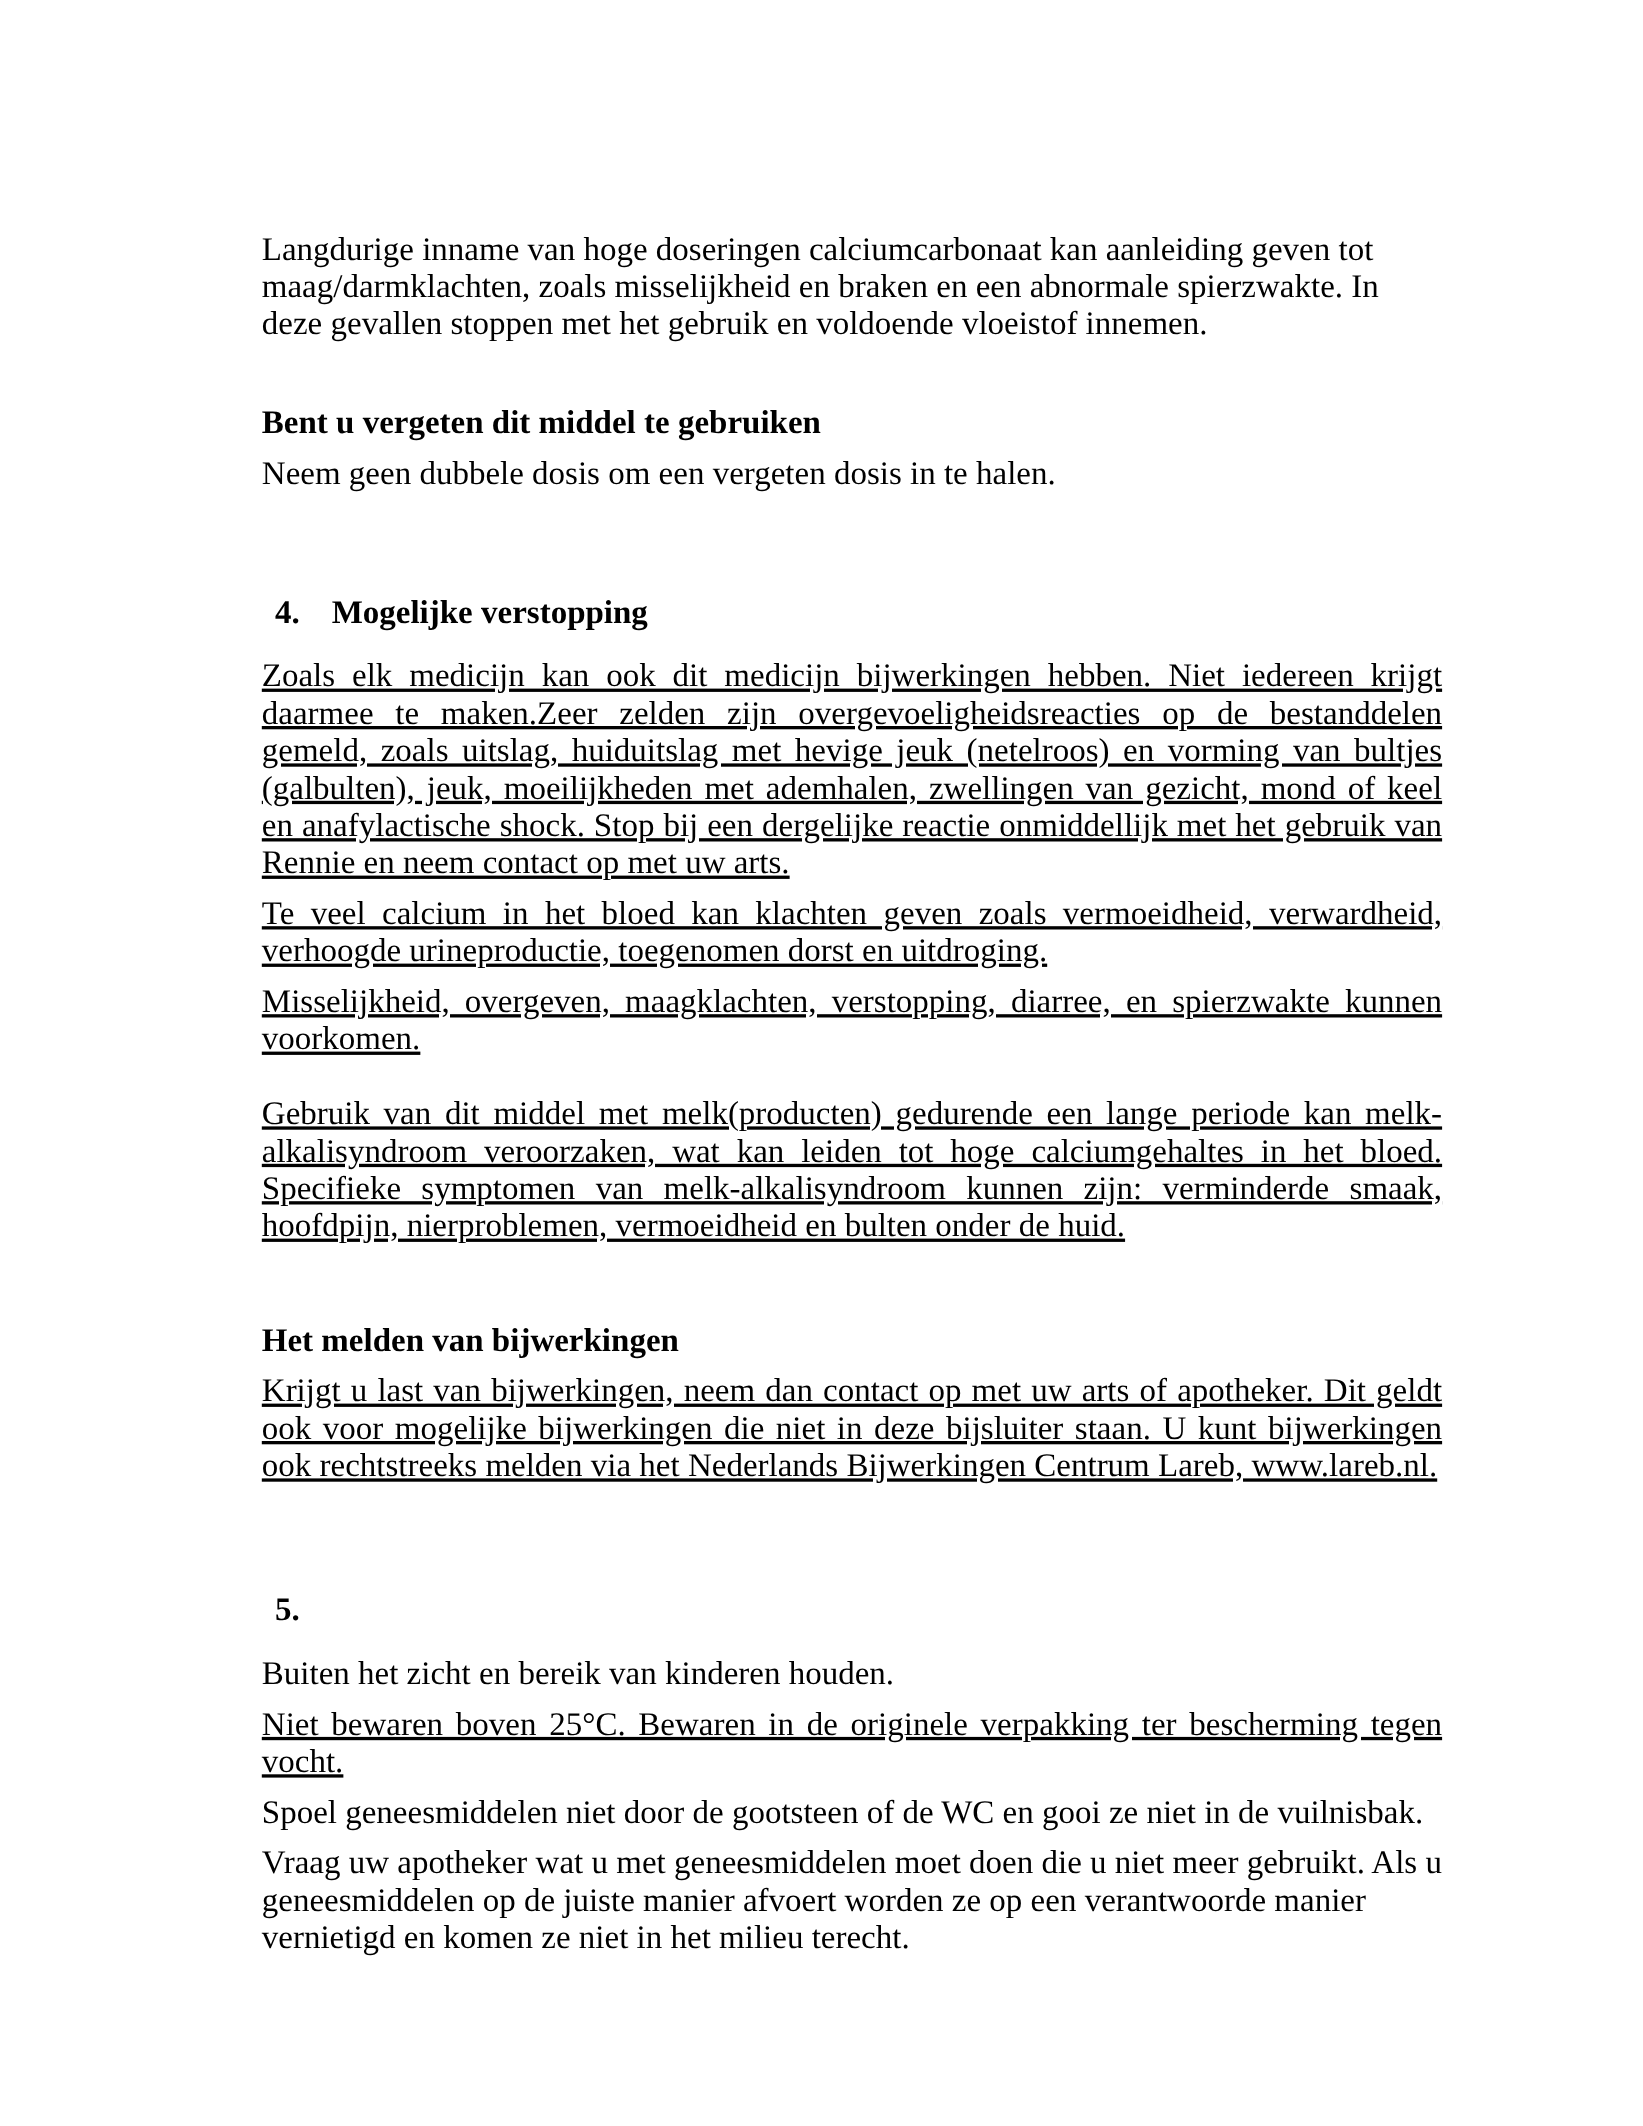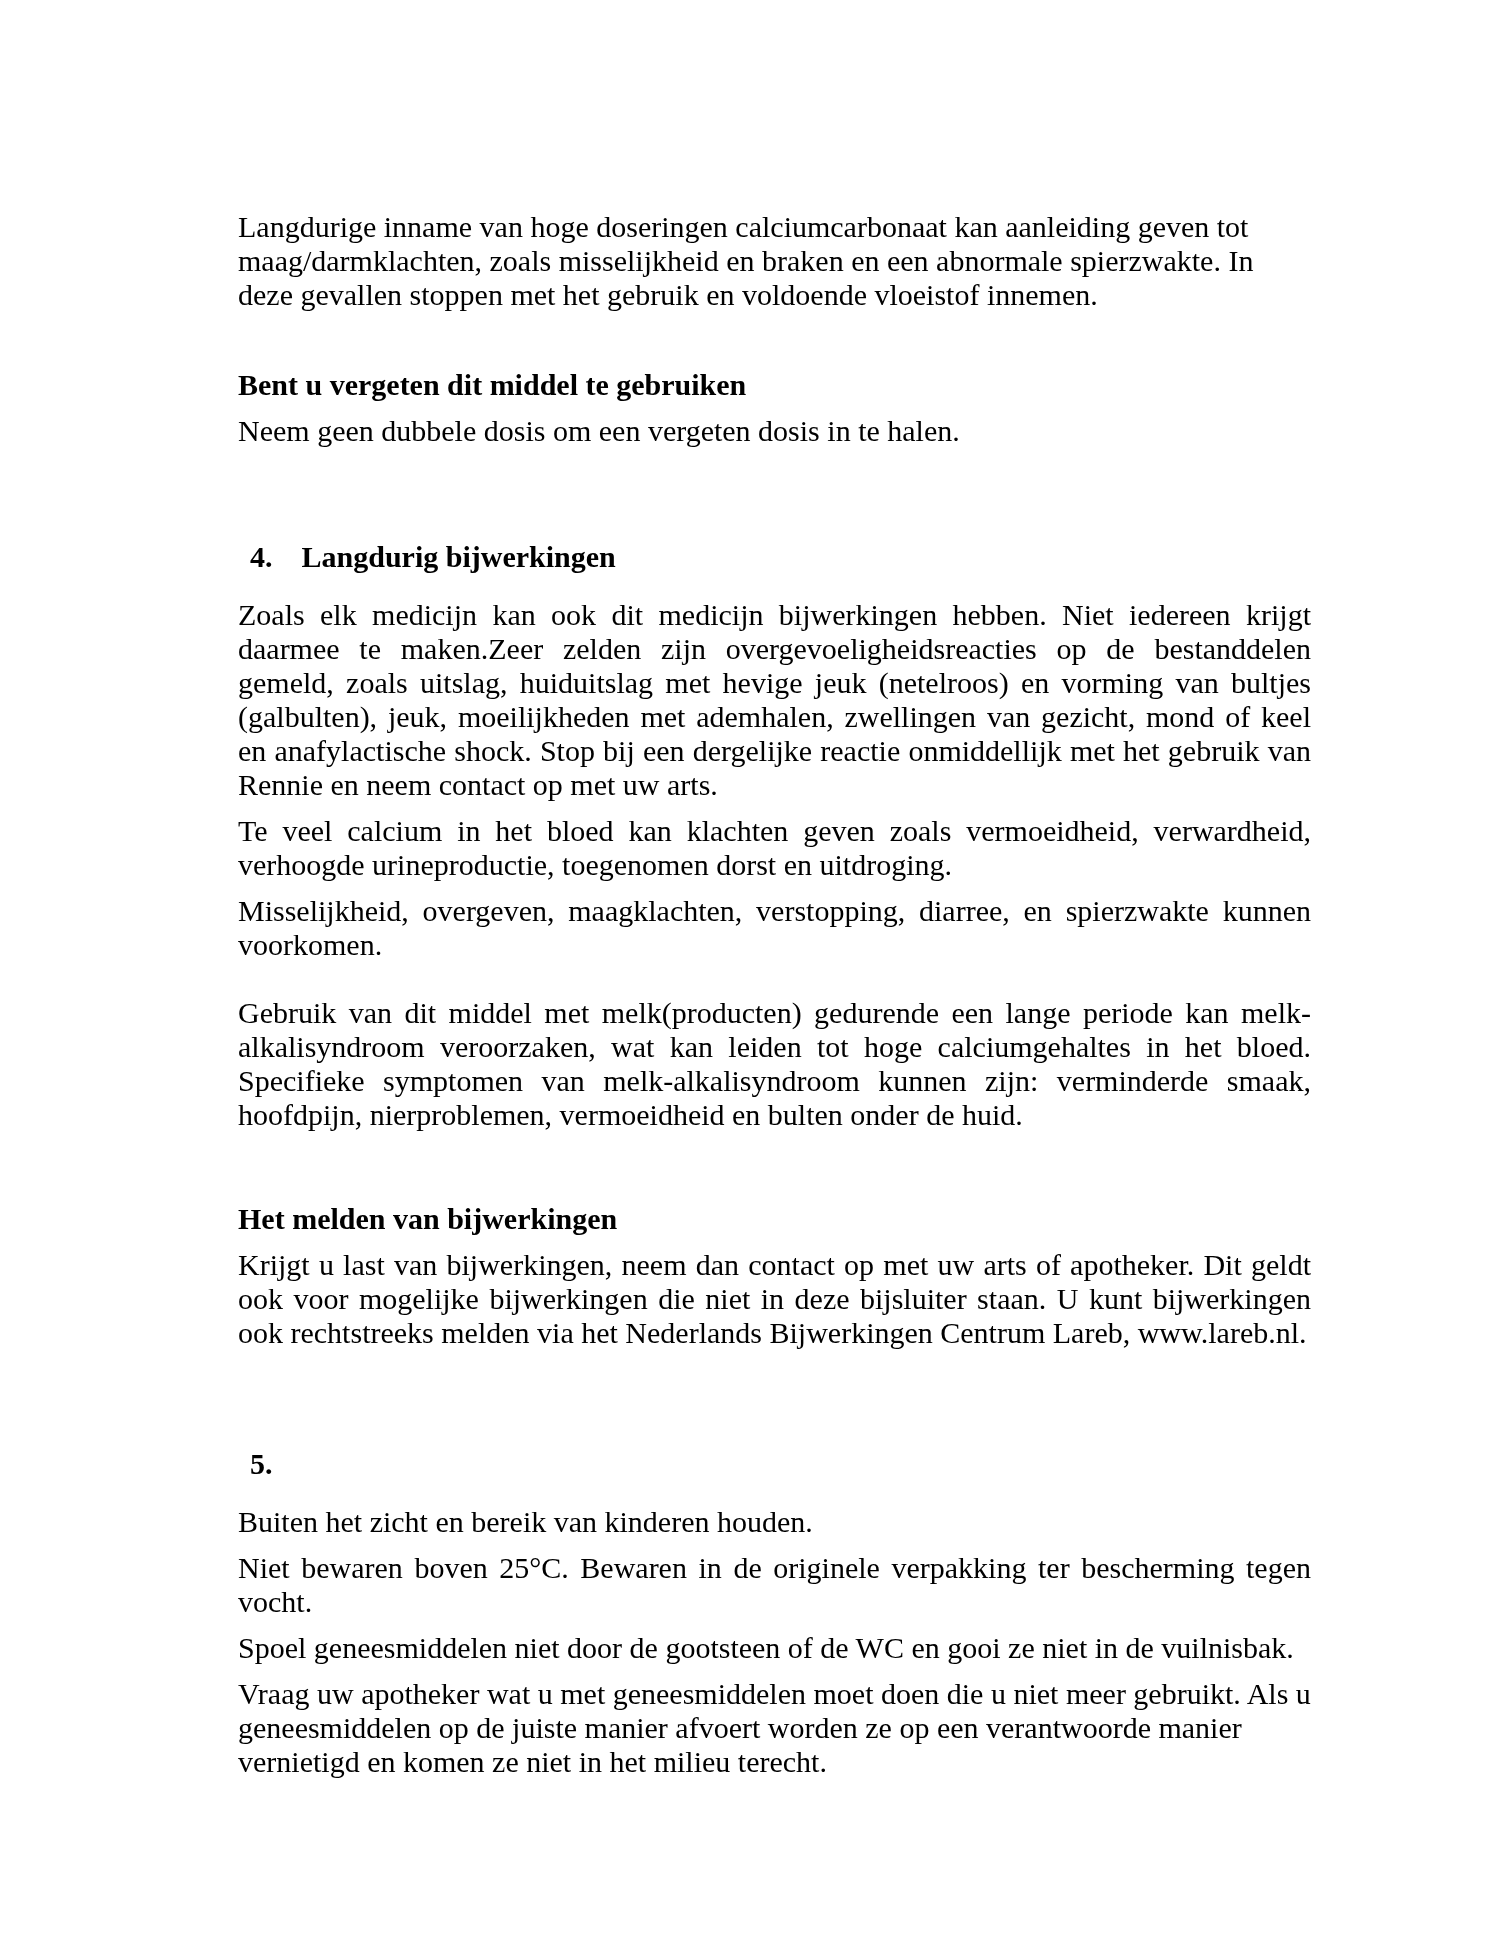--- a/index.html
+++ b/index.html
@@ -15,21 +15,21 @@
   }
   .content {
     position: absolute;
     left: 178px;
     top: 150px;
     width: 1097px;
     font-size: 30px;
     line-height: 34px;
   }
   .para { text-align: left; }
-  .para.justify { text-align: justify; }
+  .para.justify { text-align: justify; text-decoration: underline; }
   .heading {
     font-weight: bold;
     font-size: 30px;
     line-height: 34px;
   }
   .section-heading {
     font-weight: bold;
     font-size: 30px;
     line-height: 34px;
     display: flex;
@@ -49,21 +49,21 @@
   <div class="content">
 
     <p class="para">Langdurige inname van hoge doseringen calciumcarbonaat kan aanleiding geven tot maag/darmklachten, zoals misselijkheid en braken en een abnormale spierzwakte. In deze gevallen stoppen met het gebruik en voldoende vloeistof innemen.</p>
 
     <div class="heading gap-sm">Bent u vergeten dit middel te gebruiken</div>
 
     <p class="para">Neem geen dubbele dosis om een vergeten dosis in te halen.</p>
 
     <div class="section-heading gap-lg">
       <span class="num">4.</span>
-      <span class="stitle">Langdurig bijwerkingen</span>
+      <span class="stitle">Mogelijke verstopping</span>
     </div>
 
     <p class="para justify">Zoals elk medicijn kan ook dit medicijn bijwerkingen hebben. Niet iedereen krijgt daarmee te maken.Zeer zelden zijn overgevoeligheidsreacties op de bestanddelen gemeld, zoals uitslag, huiduitslag met hevige jeuk (netelroos) en vorming van bultjes (galbulten), jeuk, moeilijkheden met ademhalen, zwellingen van gezicht, mond of keel en anafylactische shock. Stop bij een dergelijke reactie onmiddellijk met het gebruik van Rennie en neem contact op met uw arts.</p>
 
 
     <p class="para justify">Te veel calcium in het bloed kan klachten geven zoals vermoeidheid, verwardheid, verhoogde urineproductie, toegenomen dorst en uitdroging.</p>
 
     <p class="para justify">Misselijkheid, overgeven, maagklachten, verstopping, diarree, en spierzwakte kunnen voorkomen.</p>
 
     <p class="para justify gap-line">Gebruik van dit middel met melk(producten) gedurende een lange periode kan melk-alkalisyndroom veroorzaken, wat kan leiden tot hoge calciumgehaltes in het bloed. Specifieke symptomen van melk-alkalisyndroom kunnen zijn: verminderde smaak, hoofdpijn, nierproblemen, vermoeidheid en bulten onder de huid.</p>

